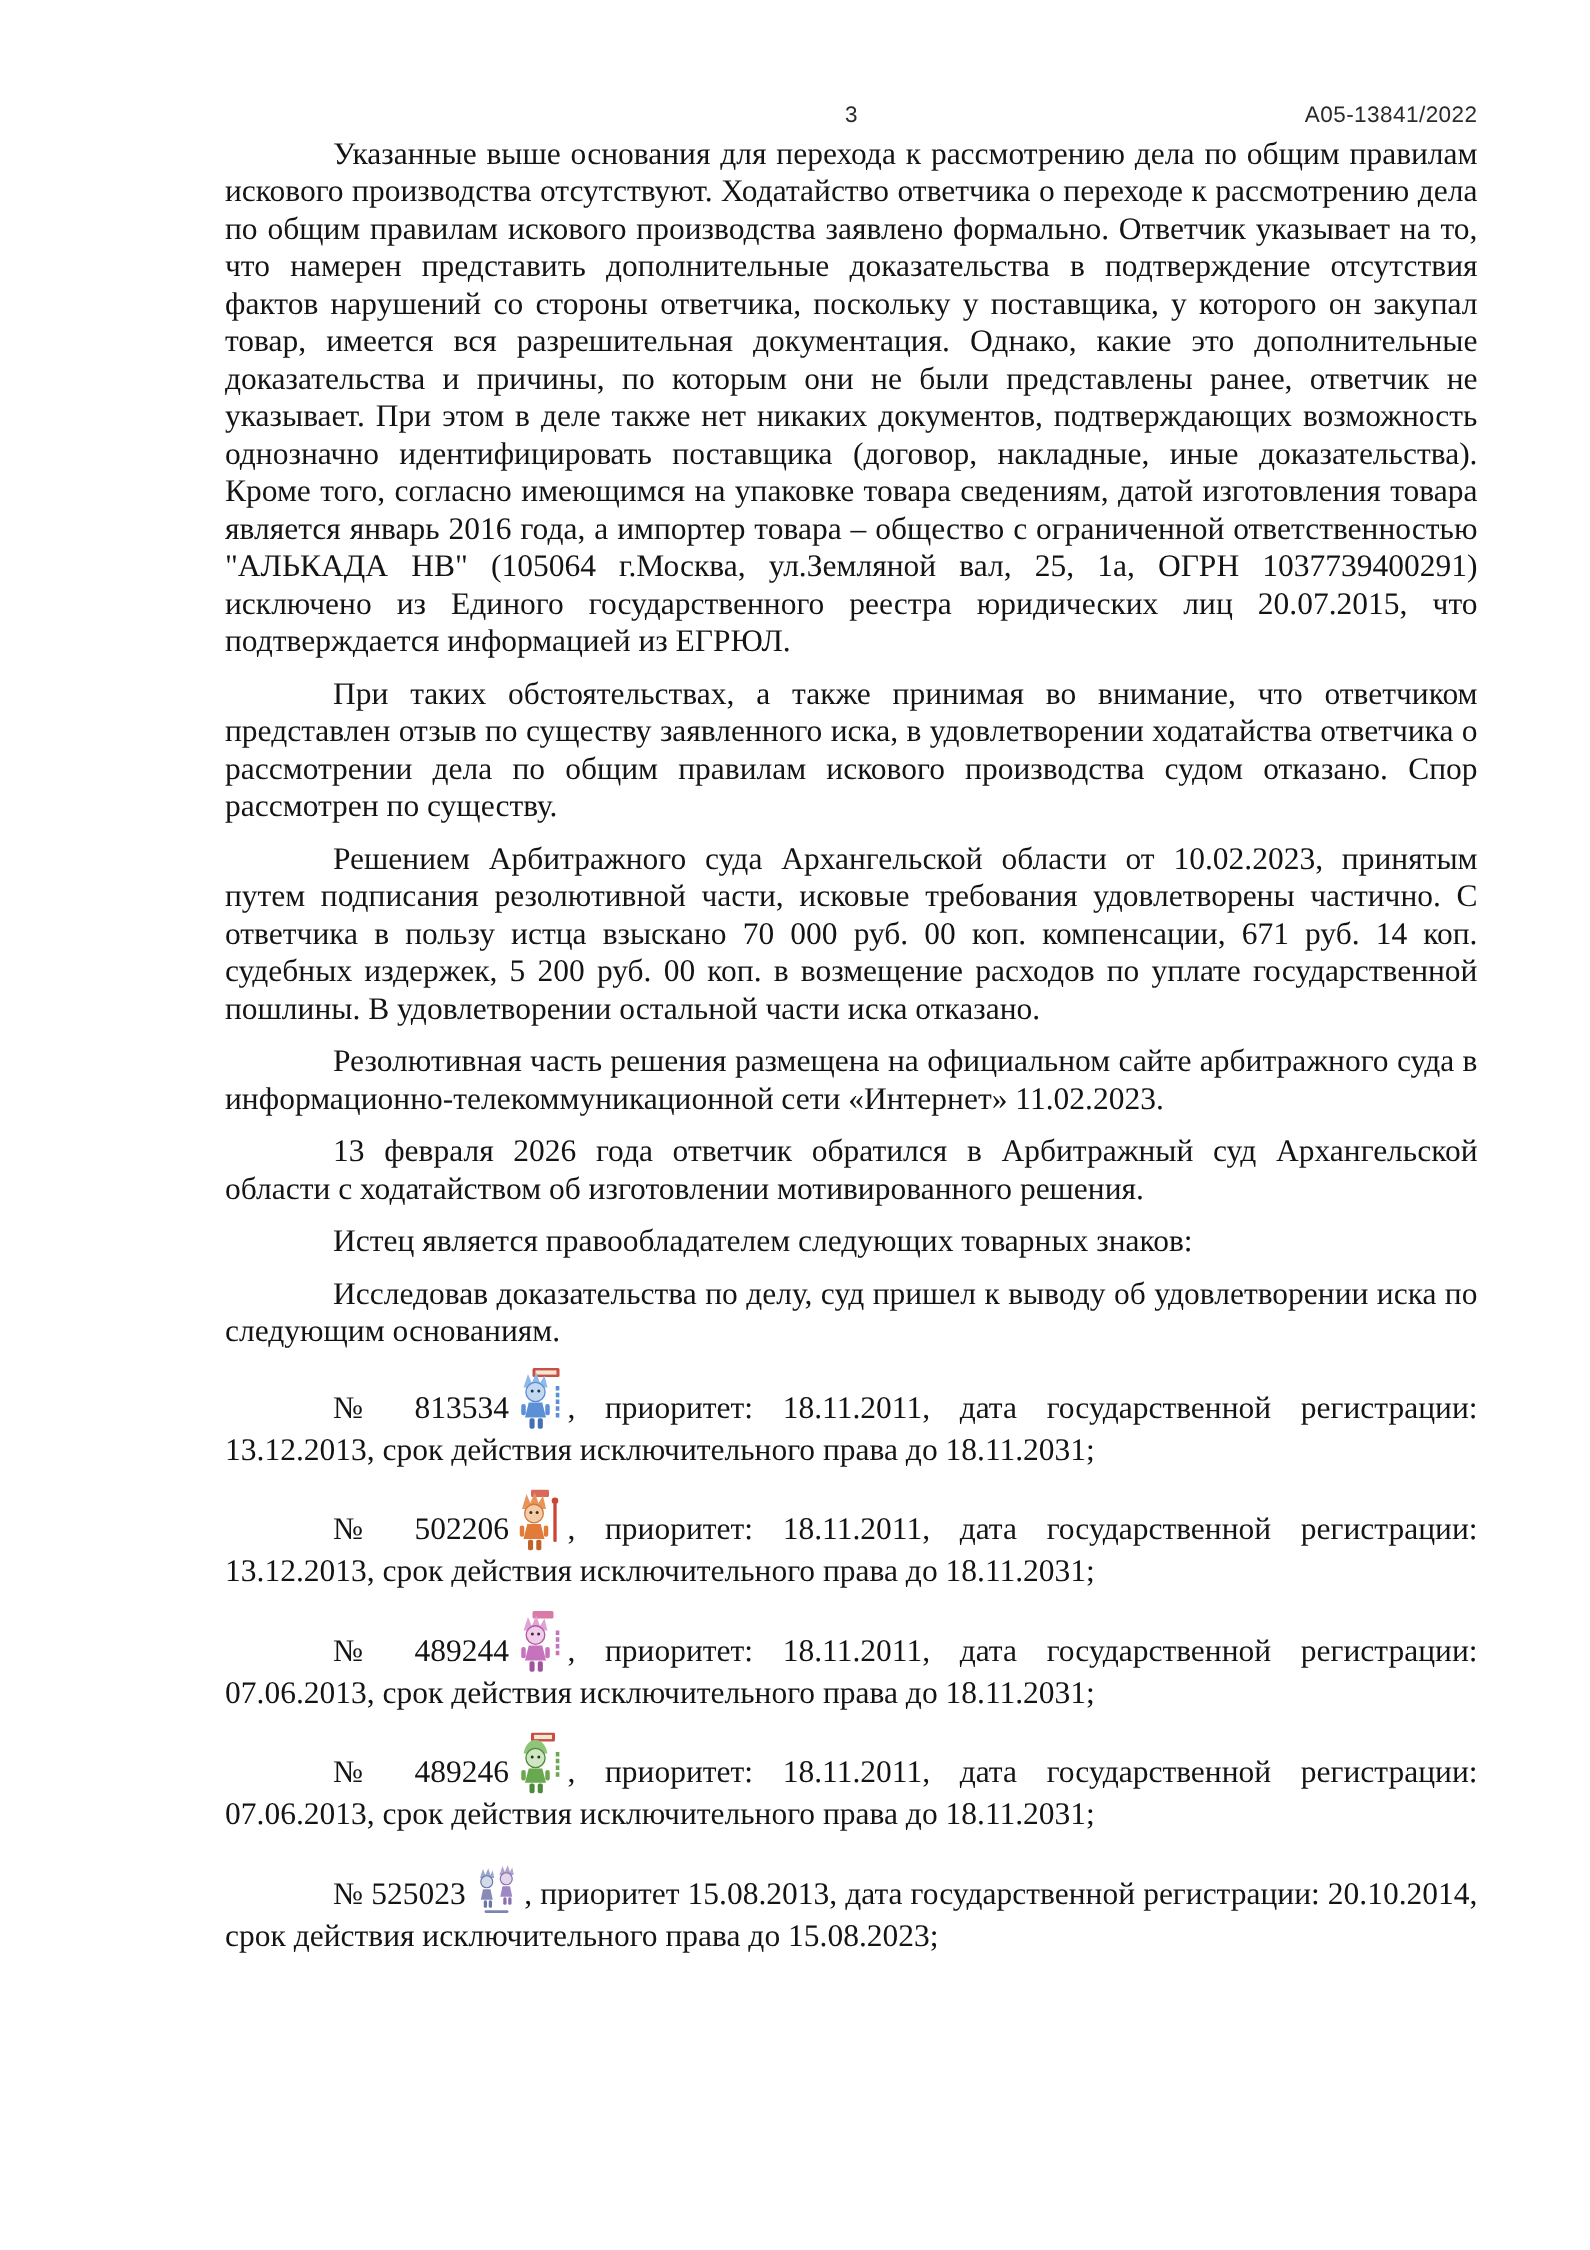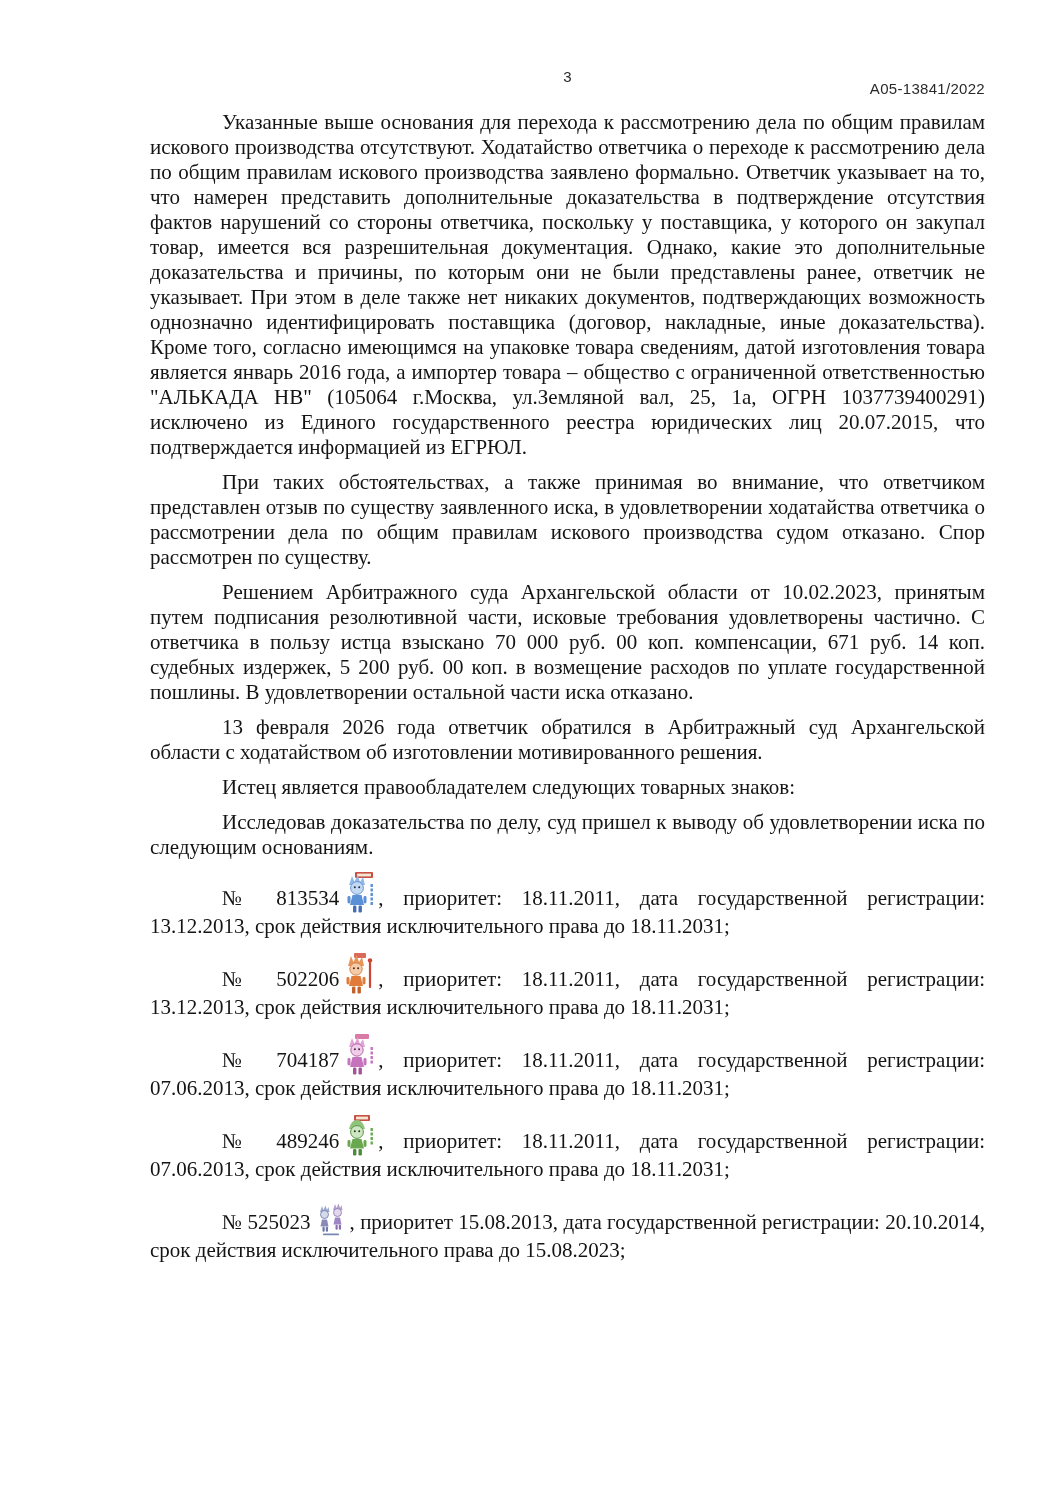--- a/index.html
+++ b/index.html
@@ -22,25 +22,24 @@
     color: #2a2a2a;
   }
   .doc-header .page-num {
     position: absolute;
     left: 50%;
     transform: translateX(-50%);
   }
   .doc-header .case-num {
     position: absolute;
     right: 0;
-    top: 12px;
+    top: 0;
     letter-spacing: 0.3px;
   }
   .content {
-    margin-top: 20px;
     font-size: 21px;
     line-height: 25px;
     text-align: justify;
   }
   .content p {
     margin: 0 0 10px 0;
     text-indent: 72px;
   }
   .content p.tm {
     margin: 12px 0 14px 0;
@@ -62,20 +61,21 @@
 
   <div class="doc-header">
     <span class="page-num">3</span>
     <span class="case-num">А05-13841/2022</span>
   </div>
 
   <div class="content">
     <p>Указанные выше основания для перехода к рассмотрению дела по общим правилам искового производства отсутствуют. Ходатайство ответчика о переходе к рассмотрению дела по общим правилам искового производства заявлено формально. Ответчик указывает на то, что намерен представить дополнительные доказательства в подтверждение отсутствия фактов нарушений со стороны ответчика, поскольку у поставщика, у которого он закупал товар, имеется вся разрешительная документация. Однако, какие это дополнительные доказательства и причины, по которым они не были представлены ранее, ответчик не указывает. При этом в деле также нет никаких документов, подтверждающих возможность однозначно идентифицировать поставщика (договор, накладные, иные доказательства). Кроме того, согласно имеющимся на упаковке товара сведениям, датой изготовления товара является январь 2016 года, а импортер товара – общество с ограниченной ответственностью "АЛЬКАДА НВ" (105064 г.Москва, ул.Земляной вал, 25, 1а, ОГРН 1037739400291) исключено из Единого государственного реестра юридических лиц 20.07.2015, что подтверждается информацией из ЕГРЮЛ.</p>
     <p>При таких обстоятельствах, а также принимая во внимание, что ответчиком представлен отзыв по существу заявленного иска, в удовлетворении ходатайства ответчика о рассмотрении дела по общим правилам искового производства судом отказано. Спор рассмотрен по существу.</p>
     <p>Решением Арбитражного суда Архангельской области от 10.02.2023, принятым путем подписания резолютивной части, исковые требования удовлетворены частично. С ответчика в пользу истца взыскано 70 000 руб. 00 коп. компенсации, 671 руб. 14 коп. судебных издержек, 5 200 руб. 00 коп. в возмещение расходов по уплате государственной пошлины. В удовлетворении остальной части иска отказано.</p>
+    <p>Резолютивная часть решения размещена на официальном сайте арбитражного суда в информационно-телекоммуникационной сети «Интернет» 11.02.2023.</p>
     <p>13 февраля 2026 года ответчик обратился в Арбитражный суд Архангельской области с ходатайством об изготовлении мотивированного решения.</p>
     <p>Истец является правообладателем следующих товарных знаков:</p>
     <p>Исследовав доказательства по делу, суд пришел к выводу об удовлетворении иска по следующим основаниям.</p>
 
     <p class="tm"><span>№ 813534</span><span class="tm-icon"><svg viewBox="0 0 34 42" xmlns="http://www.w3.org/2000/svg">
         <rect x="13" y="0" width="18" height="6" rx="1" fill="#c94f43"></rect>
         <rect x="15" y="1.6" width="14" height="2.8" fill="#f3e6d2"></rect>
         <path d="M7 13 L10 4 L12.5 10 L15.5 3 L18 10 L21 5 L23 13 Z" fill="#8fb9e8"></path>
         <circle cx="15" cy="16" r="6.4" fill="#c3d9f2" stroke="#5d8ecf" stroke-width="0.9"></circle>
         <circle cx="12.8" cy="15.3" r="1" fill="#20304a"></circle>
@@ -100,21 +100,21 @@
         <circle cx="16.1" cy="15.3" r="1" fill="#4a2a18"></circle>
         <path d="M9.5 23 h9 l2.5 10 h-14 z" fill="#e07b39"></path>
         <rect x="4.5" y="24" width="3" height="7.5" rx="1.4" fill="#e07b39"></rect>
         <rect x="20.5" y="24" width="3" height="7.5" rx="1.4" fill="#e07b39"></rect>
         <rect x="10" y="33.5" width="3.4" height="7" rx="1.2" fill="#c2622a"></rect>
         <rect x="15.5" y="33.5" width="3.4" height="7" rx="1.2" fill="#c2622a"></rect>
         <circle cx="28" cy="7.5" r="2.2" fill="#cc4433"></circle>
         <rect x="26.9" y="9" width="2.2" height="26" rx="1" fill="#cc4433"></rect>
       </svg></span><span>, приоритет: 18.11.2011, дата государственной регистрации: 13.12.2013, срок действия исключительного права до 18.11.2031;</span></p>
 
-    <p class="tm"><span>№ 704187</span><span class="tm-icon"><svg viewBox="0 0 34 42" xmlns="http://www.w3.org/2000/svg">
+    <p class="tm"><span>№ 489244</span><span class="tm-icon"><svg viewBox="0 0 34 42" xmlns="http://www.w3.org/2000/svg">
         <rect x="13" y="0" width="14" height="5" rx="1" fill="#d97ba6"></rect>
         <path d="M7 13 L10 4 L12.5 10 L15.5 3 L18 10 L21 5 L23 13 Z" fill="#e0a3d6"></path>
         <circle cx="15" cy="16" r="6.2" fill="#f0cdea" stroke="#b05a9e" stroke-width="0.9"></circle>
         <circle cx="12.9" cy="15.3" r="1" fill="#4a2044"></circle>
         <circle cx="17.1" cy="15.3" r="1" fill="#4a2044"></circle>
         <path d="M10.5 23 h9 l2.5 10 h-14 z" fill="#c673bd"></path>
         <rect x="5.5" y="24" width="3" height="7.5" rx="1.4" fill="#c673bd"></rect>
         <rect x="21.5" y="24" width="3" height="7.5" rx="1.4" fill="#c673bd"></rect>
         <rect x="11" y="33.5" width="3.4" height="7" rx="1.2" fill="#a25498"></rect>
         <rect x="16.5" y="33.5" width="3.4" height="7" rx="1.2" fill="#a2549a"></rect>

